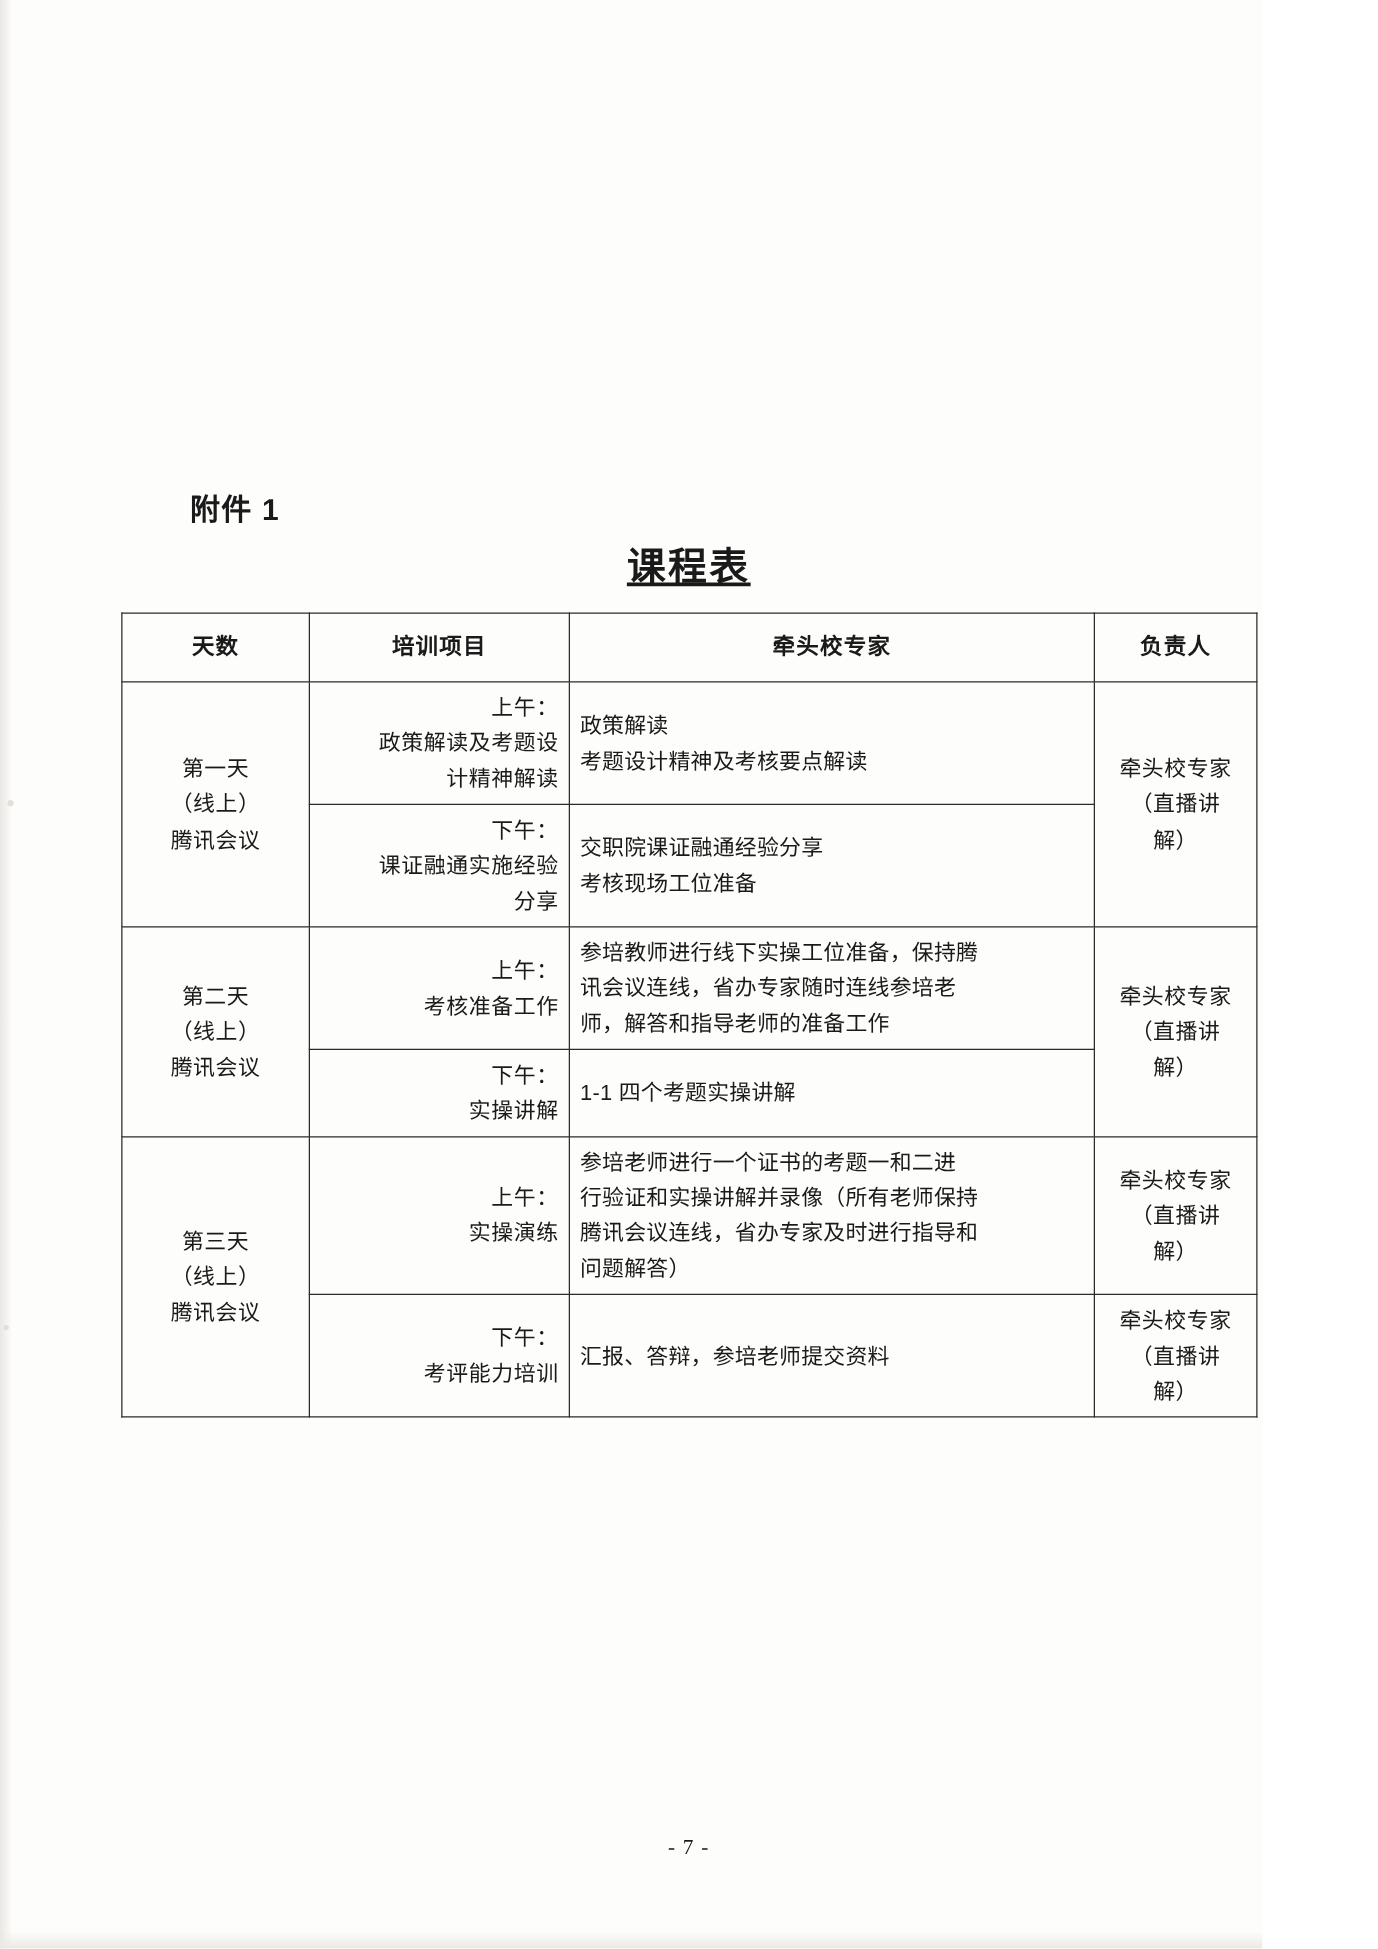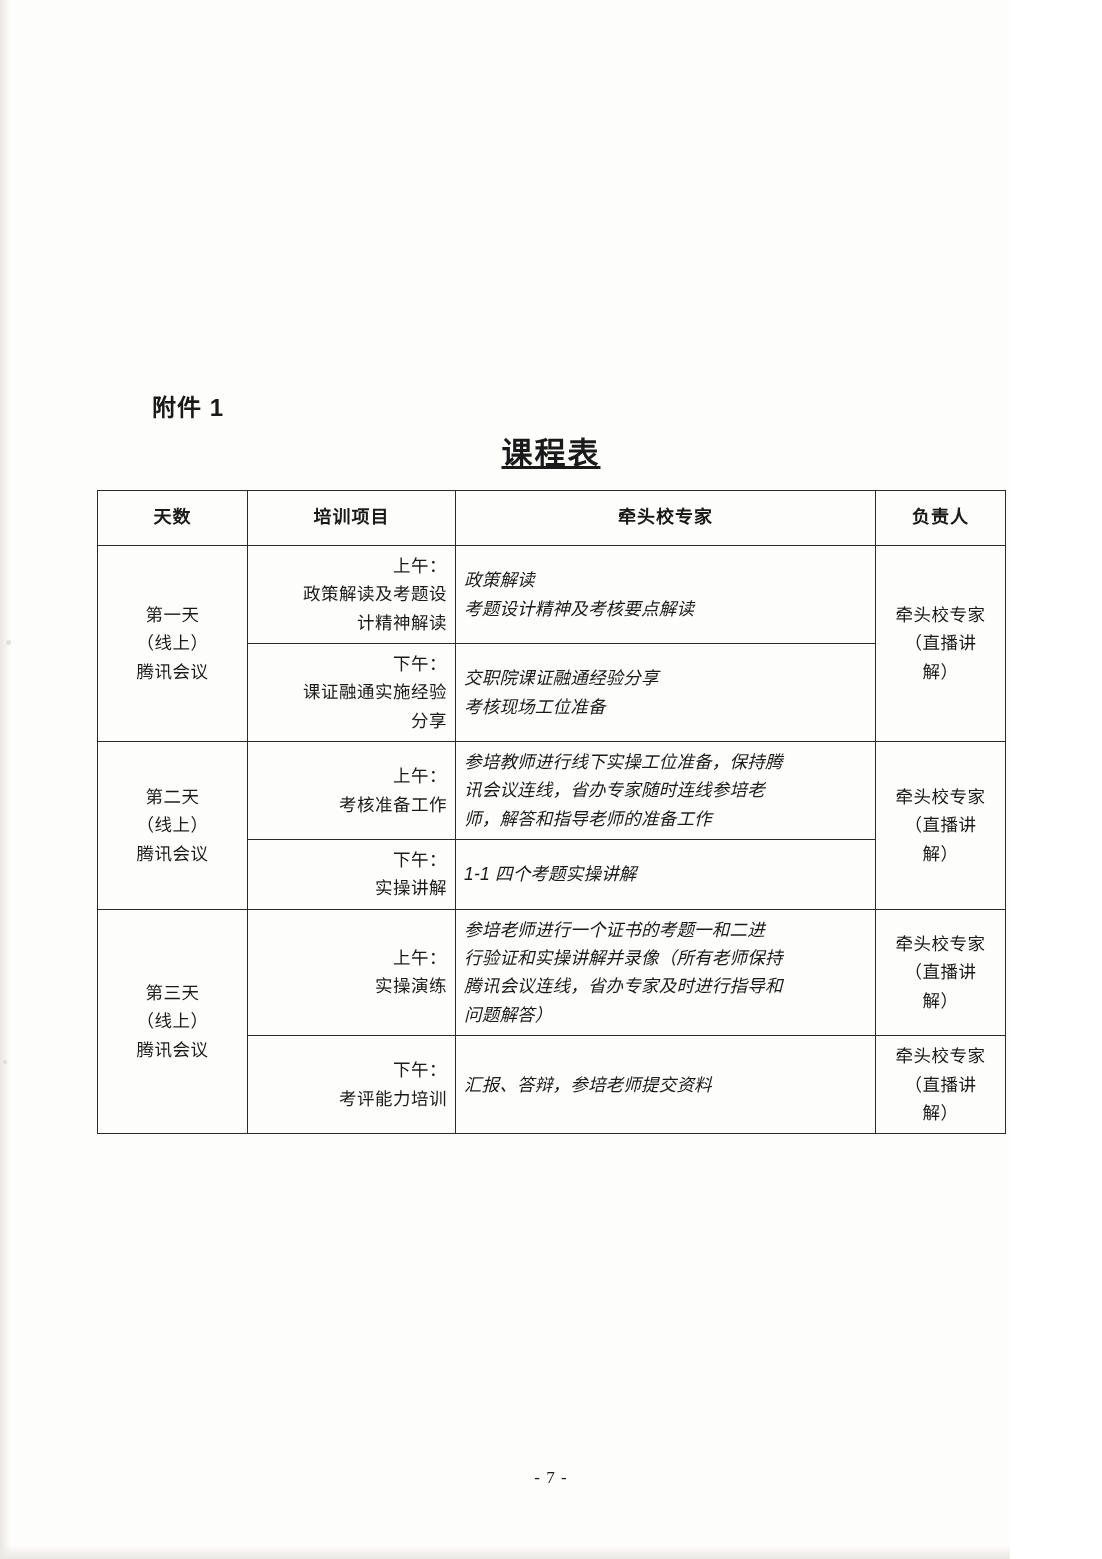--- a/index.html
+++ b/index.html
@@ -98,21 +98,21 @@
   td.item-cell {
     text-align: right;
     letter-spacing: .5px;
   }
   td.item-cell .line { display: block; }
   td.content-cell {
     text-align: left;
     padding-left: 12px;
     letter-spacing: .2px;
   }
-  td.content-cell .line { display: block; font-style: italic; }
+  td.content-cell .line { display: block; }
   td.owner-cell {
     text-align: center;
     letter-spacing: .5px;
   }
   td.owner-cell .line { display: block; text-align: center; }
 
   .page-number {
     position: absolute;
     left: 0;
     top: 1468px;

